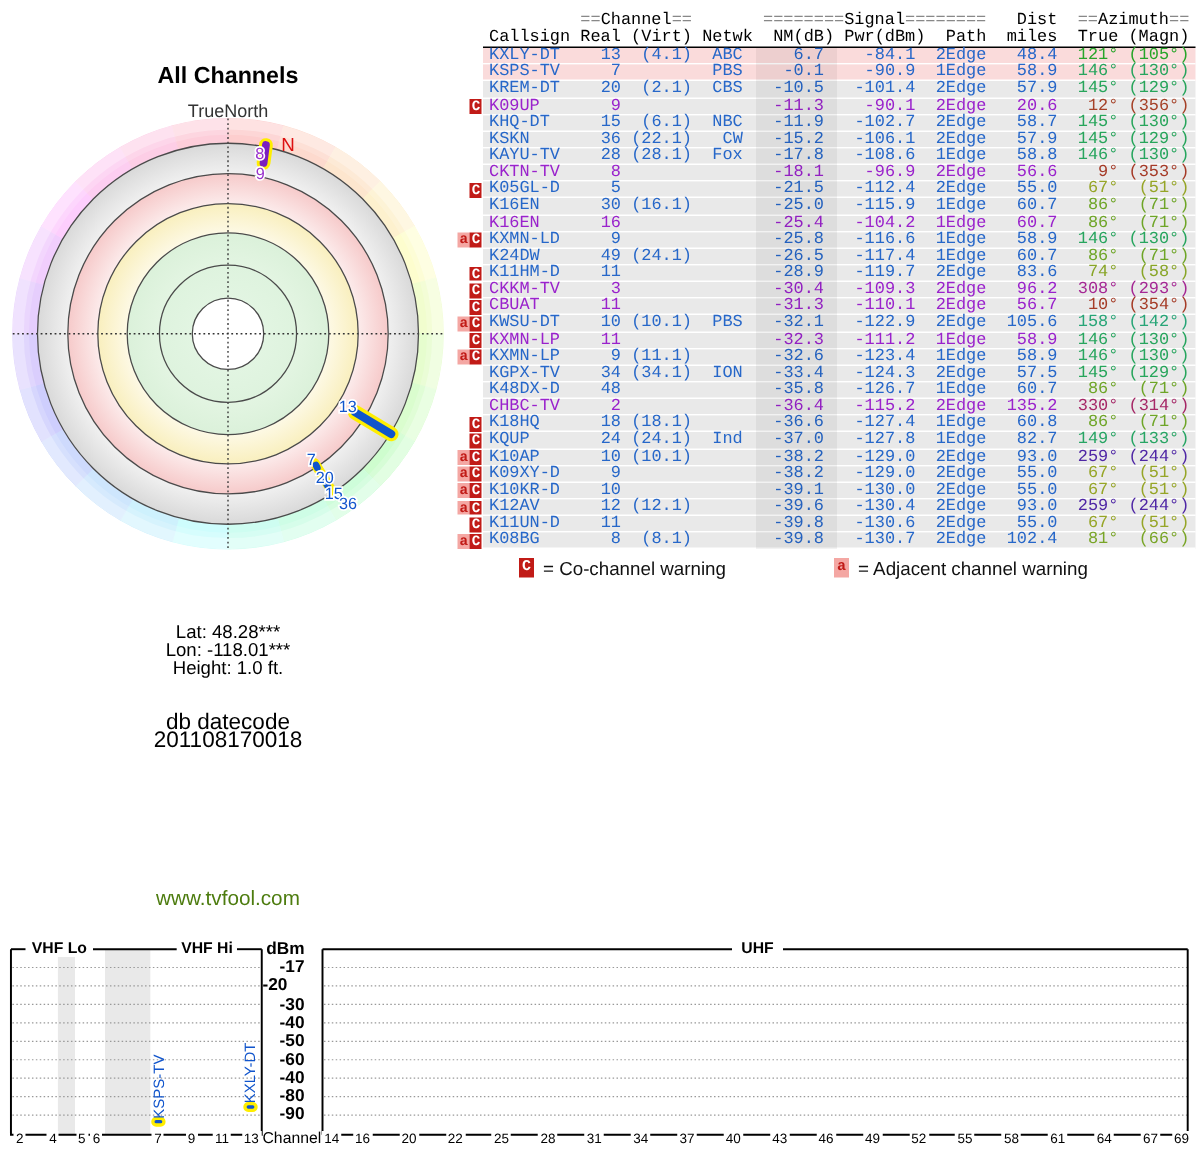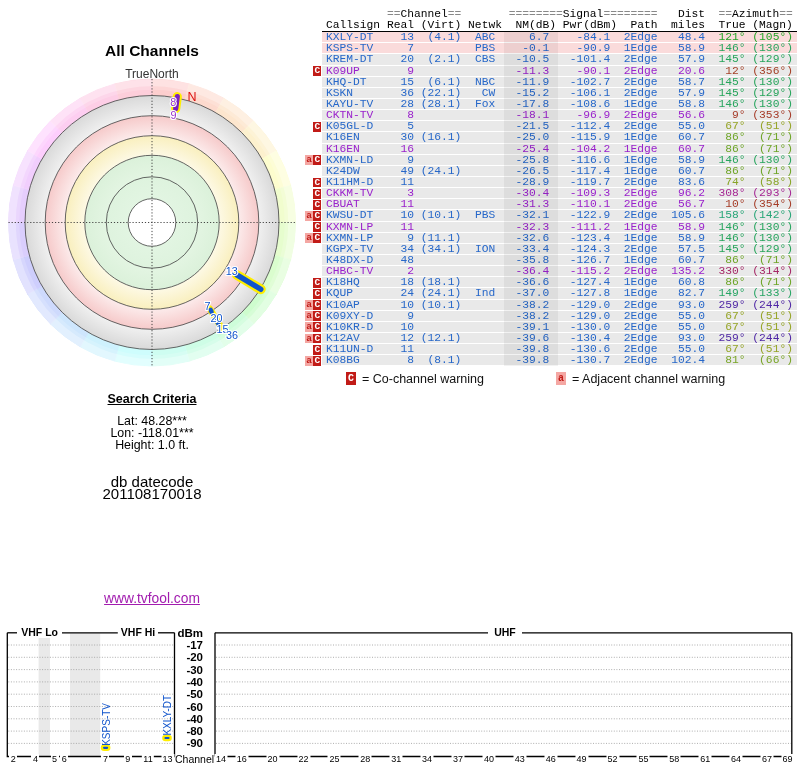--- a/index.html
+++ b/index.html
@@ -130,24 +130,23 @@
 <div class="trow drow" style="top:321.84px;background:#e9e9e9;color:#2667c9"><span class="mk mka">a</span><span class="mk mkc">C</span><span style="position:absolute;left:4.00px">K10KR-D</span><span style="position:absolute;right:383.03px">10</span><span style="position:absolute;right:247.69px">-39.1</span><span style="position:absolute;right:186.79px">-130.0</span><span style="position:absolute;left:301.75px">2Edge</span><span style="position:absolute;right:92.05px">55.0</span><span style="position:absolute;right:51.45px;color:hsl(67,62%,40%)">67°</span><span style="position:absolute;right:4.08px;color:hsl(67,62%,40%)">(51°)</span></div>
 <div class="trow drow" style="top:332.98px;background:#e9e9e9;color:#2667c9"><span class="mk mka">a</span><span class="mk mkc">C</span><span style="position:absolute;left:4.00px">K12AV</span><span style="position:absolute;right:383.03px">12</span><span style="position:absolute;right:335.66px">(12.1)</span><span style="position:absolute;right:247.69px">-39.6</span><span style="position:absolute;right:186.79px">-130.4</span><span style="position:absolute;left:301.75px">2Edge</span><span style="position:absolute;right:92.05px">93.0</span><span style="position:absolute;right:51.45px;color:hsl(259,62%,40%)">259°</span><span style="position:absolute;right:4.08px;color:hsl(259,62%,40%)">(244°)</span></div>
 <div class="trow drow" style="top:344.12px;background:#e9e9e9;color:#2667c9"><span class="mk mkc">C</span><span style="position:absolute;left:4.00px">K11UN-D</span><span style="position:absolute;right:383.03px">11</span><span style="position:absolute;right:247.69px">-39.8</span><span style="position:absolute;right:186.79px">-130.6</span><span style="position:absolute;left:301.75px">2Edge</span><span style="position:absolute;right:92.05px">55.0</span><span style="position:absolute;right:51.45px;color:hsl(67,62%,40%)">67°</span><span style="position:absolute;right:4.08px;color:hsl(67,62%,40%)">(51°)</span></div>
 <div class="trow drow" style="top:355.26px;background:#e9e9e9;color:#2667c9"><span class="mk mka">a</span><span class="mk mkc">C</span><span style="position:absolute;left:4.00px">K08BG</span><span style="position:absolute;right:383.03px">8</span><span style="position:absolute;right:335.66px">(8.1)</span><span style="position:absolute;right:247.69px">-39.8</span><span style="position:absolute;right:186.79px">-130.7</span><span style="position:absolute;left:301.75px">2Edge</span><span style="position:absolute;right:92.05px">102.4</span><span style="position:absolute;right:51.45px;color:hsl(81,62%,40%)">81°</span><span style="position:absolute;right:4.08px;color:hsl(81,62%,40%)">(66°)</span></div>
 <div style="position:absolute;left:182.00px;top:32.20px;width:53.5px;height:334.20px;background:rgba(0,0,0,0.05)"></div>
 </div>
 <div style="position:absolute;left:346px;top:372px;width:10px;height:13px;background:#c11b17;color:#fff;font:bold 10px 'Liberation Mono';text-align:center;line-height:13px">C</div>
 <div style="position:absolute;left:362px;top:372px;font-size:12.5px;color:#111">= Co-channel warning</div>
 <div style="position:absolute;left:556px;top:372px;width:10px;height:13px;background:#f4a7a3;color:#c11b17;font:bold 10px 'Liberation Mono';text-align:center;line-height:13px">a</div>
 <div style="position:absolute;left:572px;top:372px;font-size:12.5px;color:#111">= Adjacent channel warning</div>
-<div style="position:absolute;left:0;top:391.5px;width:304px;text-align:center;font-size:12.5px;font-weight:bold;text-decoration:underline">Search Criteria</div>
 <div style="position:absolute;left:0;top:414.5px;width:304px;text-align:center;font-size:12.4px;line-height:12.4px">Lat: 48.28***<br>Lon: -118.01***<br>Height: 1.0 ft.</div>
 <div style="position:absolute;left:0;top:476px;width:304px;text-align:center;font-size:15px;line-height:12.2px">db datecode<br>201108170018</div>
-<div style="position:absolute;left:0;top:590.5px;width:304px;text-align:center;font-size:13.8px"><span style="color:#a21caf;text-decoration:underline">www.tvfool.com</span></div>
+<div style="position:absolute;left:0;top:590.5px;width:304px;text-align:center;font-size:13.8px"><span style="color:#4d7c0f;">www.tvfool.com</span></div>
 <svg style="position:absolute;left:0;top:612px" width="800" height="156" viewBox="0 612 800 156">
 <rect x="38.6" y="633.3" width="11.4" height="123.2" fill="#e9e9e9"></rect>
 <rect x="70.0" y="633.3" width="30.2" height="123.2" fill="#e9e9e9"></rect>
 <line x1="8.3" y1="645.00" x2="174.0" y2="645.00" stroke="#999" stroke-width="0.8" stroke-dasharray="1,1.6"></line>
 <line x1="216.0" y1="645.00" x2="791.3" y2="645.00" stroke="#999" stroke-width="0.8" stroke-dasharray="1,1.6"></line>
 <line x1="8.3" y1="657.30" x2="174.0" y2="657.30" stroke="#999" stroke-width="0.8" stroke-dasharray="1,1.6"></line>
 <line x1="216.0" y1="657.30" x2="791.3" y2="657.30" stroke="#999" stroke-width="0.8" stroke-dasharray="1,1.6"></line>
 <line x1="8.3" y1="669.60" x2="174.0" y2="669.60" stroke="#999" stroke-width="0.8" stroke-dasharray="1,1.6"></line>
 <line x1="216.0" y1="669.60" x2="791.3" y2="669.60" stroke="#999" stroke-width="0.8" stroke-dasharray="1,1.6"></line>
 <line x1="8.3" y1="681.90" x2="174.0" y2="681.90" stroke="#999" stroke-width="0.8" stroke-dasharray="1,1.6"></line>
@@ -170,21 +169,21 @@
 <line x1="215.0" y1="632.8" x2="488" y2="632.8" stroke="#000" stroke-width="1.3" fill="none"></line>
 <line x1="522" y1="632.8" x2="791.8" y2="632.8" stroke="#000" stroke-width="1.3" fill="none"></line>
 <rect x="101.90" y="745.60" width="7.4" height="4.4" rx="2.2" fill="#1155cc" stroke="#ffee00" stroke-width="2.2"></rect>
 <rect x="163.30" y="735.80" width="7.4" height="4.4" rx="2.2" fill="#1155cc" stroke="#ffee00" stroke-width="2.2"></rect>
 </svg>
 <div style="position:absolute;left:39.6px;top:626px;transform:translateX(-50%);font:bold 10.5px 'Liberation Sans';background:#fff;padding:0 3px;white-space:nowrap">VHF Lo</div>
 <div style="position:absolute;left:138.0px;top:626px;transform:translateX(-50%);font:bold 10.5px 'Liberation Sans';background:#fff;padding:0 3px;white-space:nowrap">VHF Hi</div>
 <div style="position:absolute;left:505.0px;top:626px;transform:translateX(-50%);font:bold 10.5px 'Liberation Sans';background:#fff;padding:0 3px;white-space:nowrap">UHF</div>
 <div style="position:absolute;left:175px;top:626.5px;width:28px;text-align:right;font:bold 11.5px 'Liberation Sans'">dBm</div>
 <div style="position:absolute;left:175px;top:639.0px;width:28px;text-align:right;font:bold 11.5px 'Liberation Sans'">-17</div>
-<div style="position:absolute;left:175px;top:651.3px;width:28px;text-align:right;font:bold 11.5px 'Liberation Sans'">-20</div>
+<div style="position:absolute;left:175px;top:651.3px;width:28px;font:bold 11.5px 'Liberation Sans'">-20</div>
 <div style="position:absolute;left:175px;top:663.6px;width:28px;text-align:right;font:bold 11.5px 'Liberation Sans'">-30</div>
 <div style="position:absolute;left:175px;top:675.9px;width:28px;text-align:right;font:bold 11.5px 'Liberation Sans'">-40</div>
 <div style="position:absolute;left:175px;top:688.2px;width:28px;text-align:right;font:bold 11.5px 'Liberation Sans'">-50</div>
 <div style="position:absolute;left:175px;top:700.5px;width:28px;text-align:right;font:bold 11.5px 'Liberation Sans'">-60</div>
 <div style="position:absolute;left:175px;top:712.8px;width:28px;text-align:right;font:bold 11.5px 'Liberation Sans'">-40</div>
 <div style="position:absolute;left:175px;top:725.1px;width:28px;text-align:right;font:bold 11.5px 'Liberation Sans'">-80</div>
 <div style="position:absolute;left:175px;top:737.4px;width:28px;text-align:right;font:bold 11.5px 'Liberation Sans'">-90</div>
 <div style="position:absolute;left:175px;top:752.8px;width:39px;text-align:center;font:10.5px 'Liberation Sans';white-space:nowrap">Channel</div>
 <div class="xl" style="left:13.2px">2</div>
 <div class="xl" style="left:35.4px">4</div>

